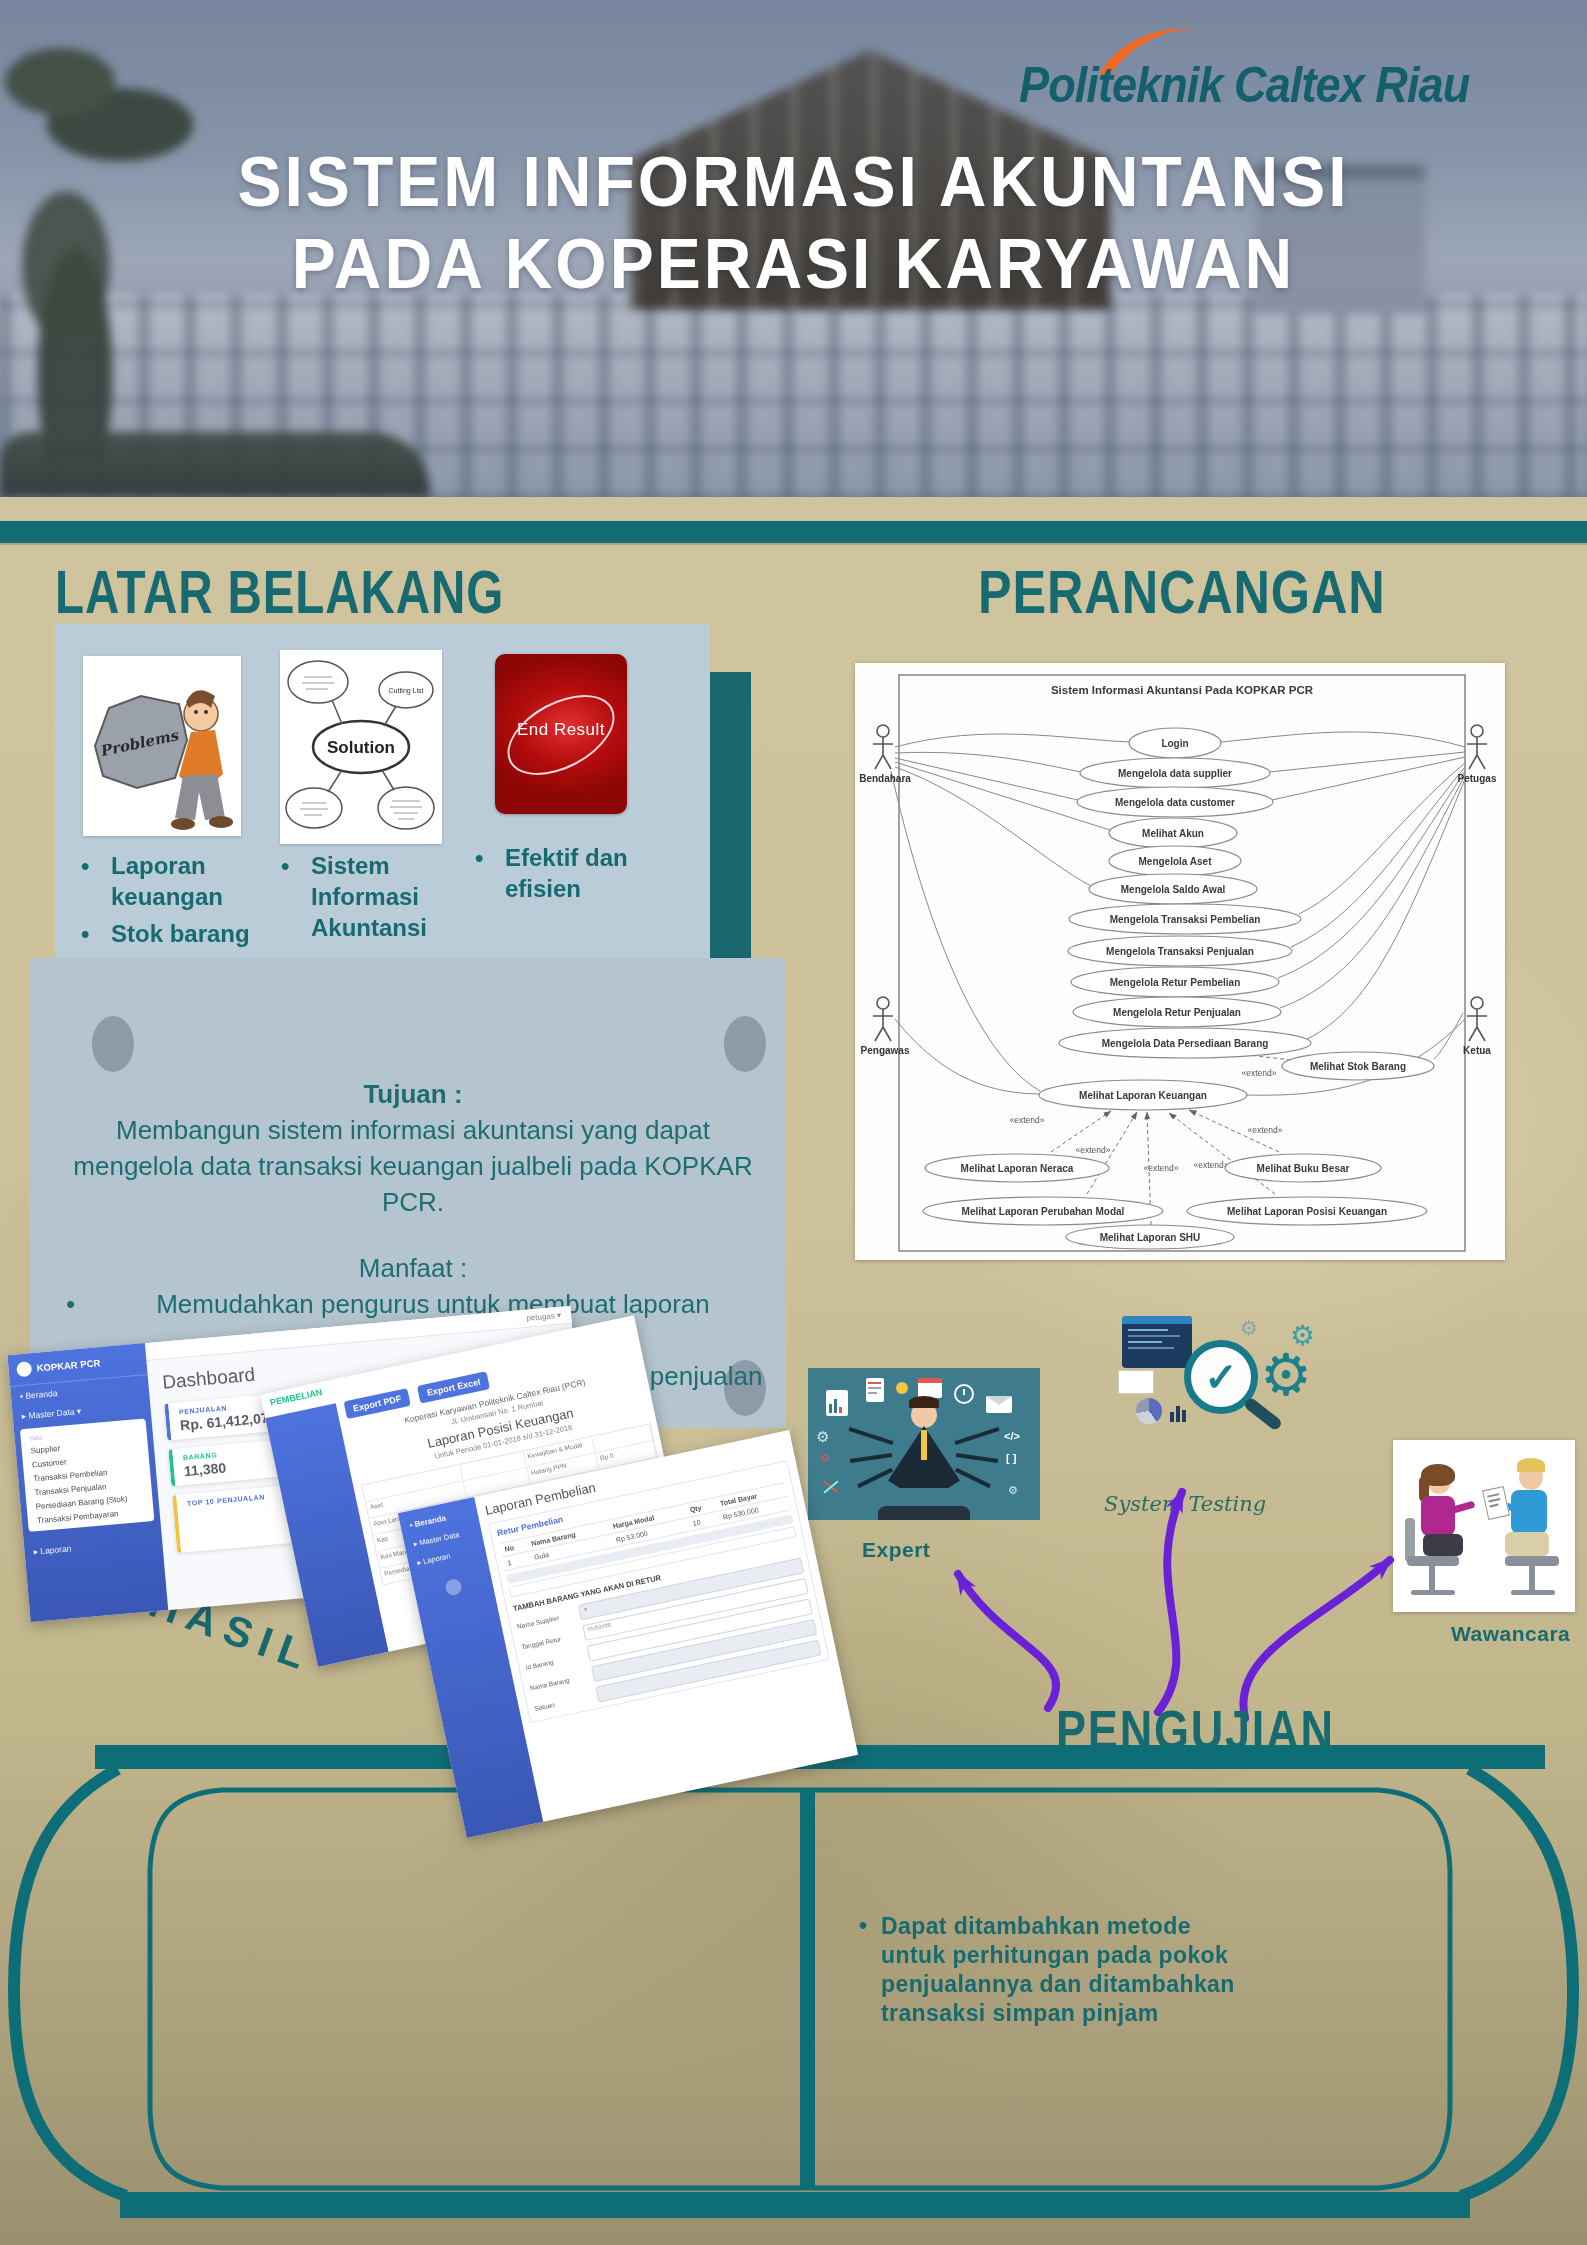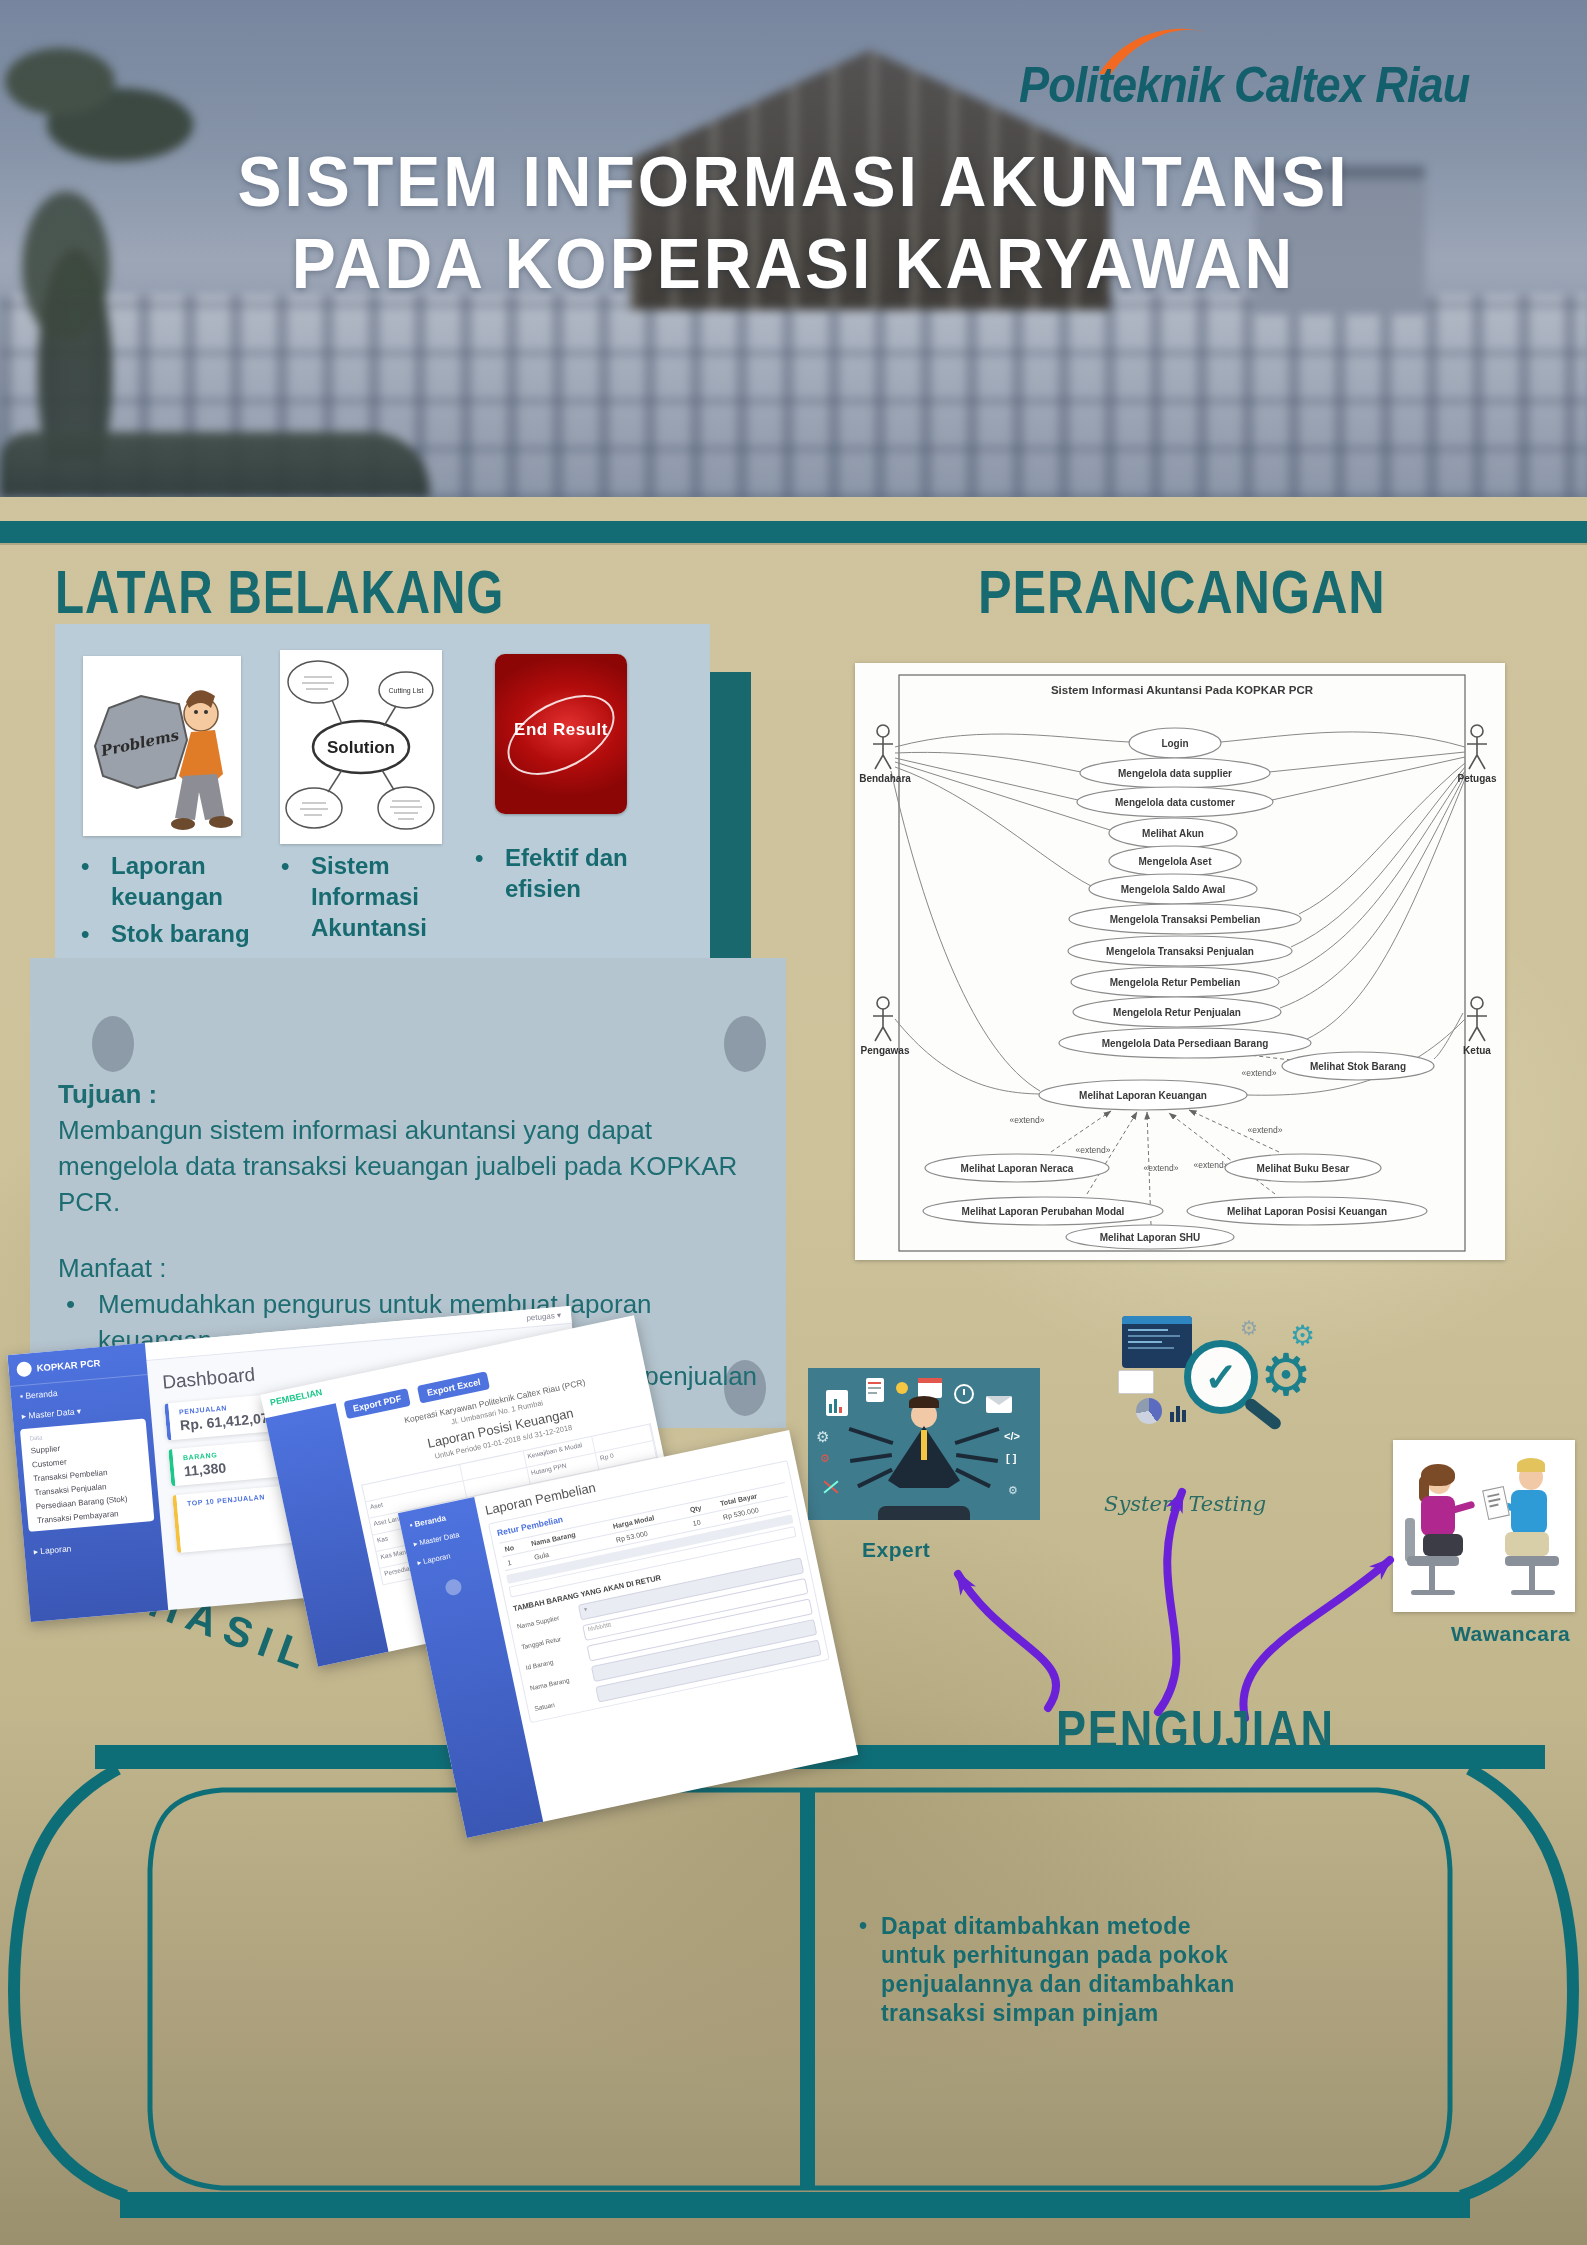--- a/index.html
+++ b/index.html
@@ -49,30 +49,30 @@
   .authors{left:0;top:413px;width:1587px;text-align:center;color:#f4f6f8;font-size:23px;line-height:31px;letter-spacing:.5px;}
   .tealbar{left:0;top:521px;width:1587px;height:22px;background:#136b73;box-shadow:0 2px 0 rgba(0,0,0,.15);}
   
   .h-teal{color:#176b70;font-weight:bold;font-size:56px;letter-spacing:1px;transform:scale(.85,1.1);transform-origin:left top;white-space:nowrap;}
   
   .teal-shadow{left:137px;top:672px;width:614px;height:378px;background:#19686d;}
   .latar-card{left:55px;top:624px;width:655px;height:362px;background:#b9ccd7;}
   .imgbox{position:absolute;background:#fff;box-shadow:0 1px 3px rgba(0,0,0,.2);}
   .endresult{position:absolute;left:440px;top:30px;width:132px;height:160px;border-radius:10px;
     background:radial-gradient(90px 70px at 55% 45%, #e33030 0%, #b30c0c 55%, #8d0606 100%);
-    box-shadow:0 1px 3px rgba(0,0,0,.3);font-weight:bold;}
+    box-shadow:0 1px 3px rgba(0,0,0,.3);}
   .endresult .ring{position:absolute;left:8px;top:48px;width:112px;height:62px;border:2px solid rgba(255,255,255,.85);
     border-radius:50%;transform:rotate(-28deg);}
   .endresult .lbl{position:absolute;left:0;top:66px;width:100%;text-align:center;color:#fff;font-size:17px;letter-spacing:.5px;}
   .lb-bullets{position:absolute;top:226px;color:#176b70;font-weight:bold;font-size:24px;line-height:31px;}
   .lb-bullets li{list-style:none;position:relative;padding-left:30px;margin:0 0 6px 0;}
   .lb-bullets li::before{content:"•";position:absolute;left:0;top:0;}
   ul{margin:0;padding:0;}
   
-  .tujuan-card{left:30px;top:958px;width:756px;height:470px;background:#b5c5cf;color:#1d6d72;font-size:26px;line-height:36px;}
+  .tujuan-card{left:30px;top:958px;width:756px;height:470px;background:#b5c5cf;color:#1d6d72;font-size:26px;line-height:36px;text-align:center;}
   .dot{position:absolute;width:42px;height:56px;border-radius:50%;background:#8d9aa7;}
   .tujuan-card .tx{position:absolute;left:28px;top:118px;width:710px;}
   .tujuan-card b{font-weight:bold;}
   .tujuan-card li{list-style:none;position:relative;padding-left:40px;}
   .tujuan-card li::before{content:"•";position:absolute;left:8px;}
   
   .diagram{left:855px;top:663px;width:650px;height:597px;background:#fdfdfb;box-shadow:0 1px 4px rgba(0,0,0,.25);}
   .diagram svg{display:block;}
   .uc{fill:#fff;stroke:#8a8a8a;stroke-width:1.2;}
   .uct{font-size:10px;font-weight:bold;fill:#3a3a3a;text-anchor:middle;font-family:"Liberation Sans",sans-serif;}

